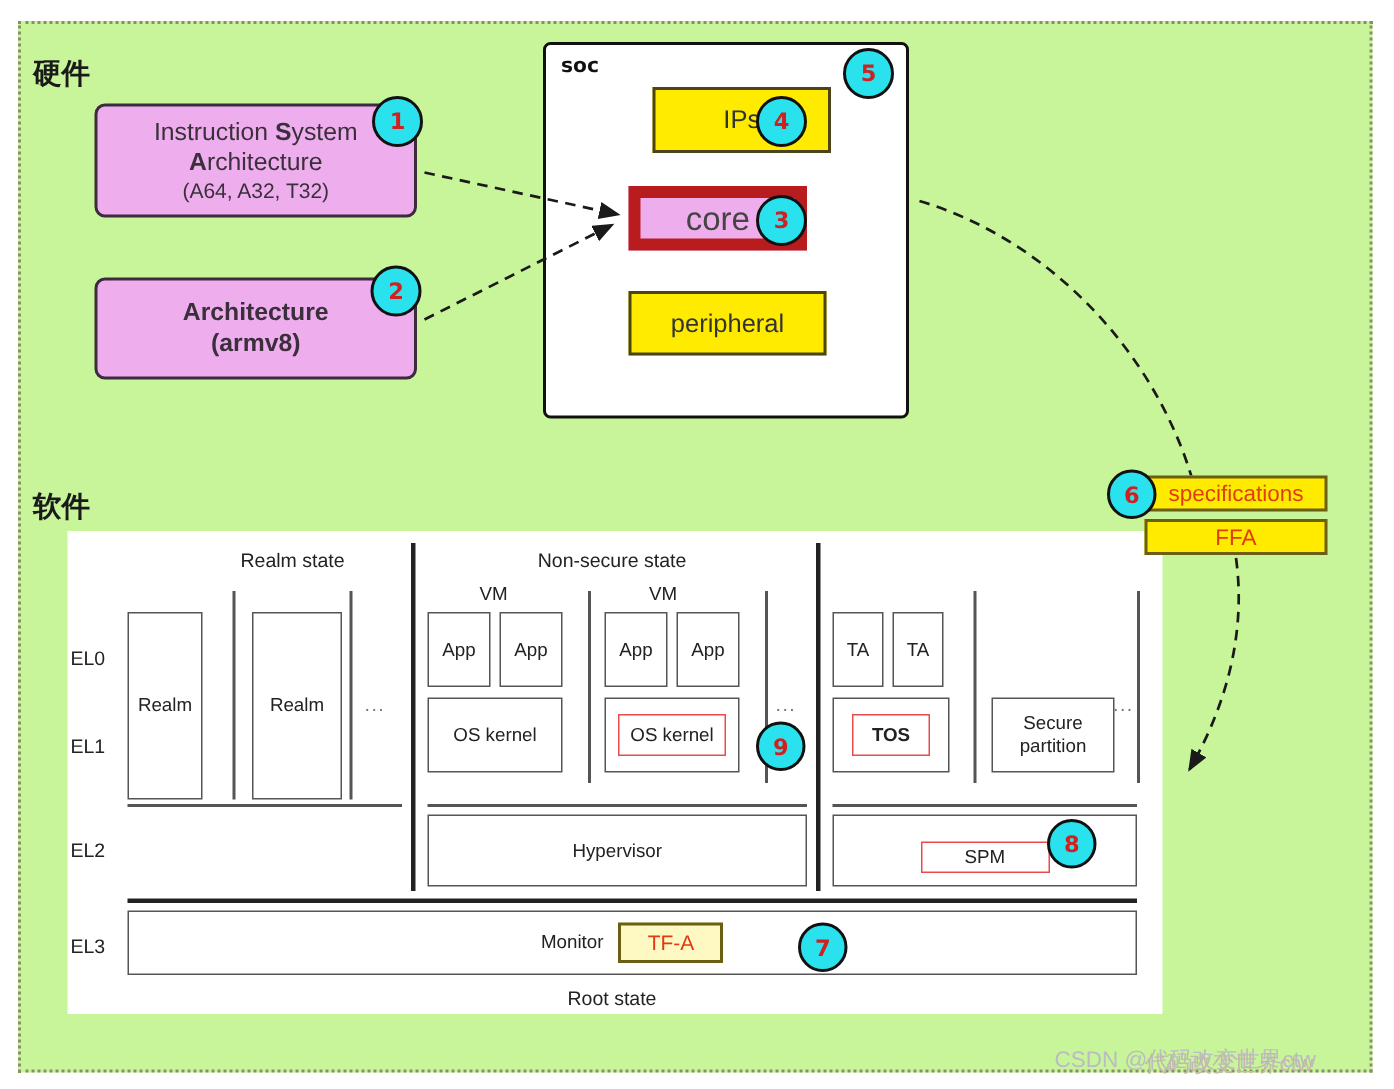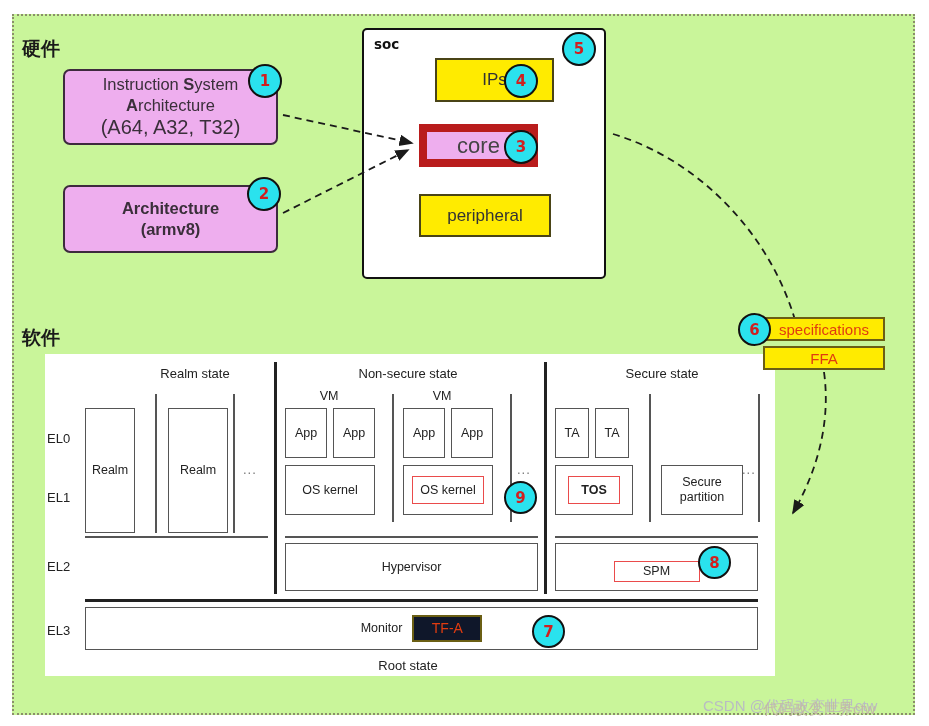--- a/index.html
+++ b/index.html
@@ -12,21 +12,21 @@
 
   .section-label{position:absolute;font-weight:bold;color:#1a1a1a;
     font-family:"DejaVu Sans","Liberation Sans",sans-serif;font-size:19px;}
 
   
   .pink-box{position:absolute;background:#eeaeee;border:2px solid #3d2a3d;
     border-radius:7px;box-sizing:border-box;display:flex;flex-direction:column;
     align-items:center;justify-content:center;color:#3a2f3a;line-height:1.25;}
   .pink-box .l1{font-size:16.5px;}
   .pink-box .l2{font-size:16.5px;}
-  .pink-box .l3{font-size:20px;}
+  .pink-box .l3{font-size:14px;}
   .bld{font-weight:bold;}
 
   
   .soc-box{position:absolute;background:#ffffff;border:2.5px solid #111;
     border-radius:5px;box-sizing:border-box;}
   .soc-title{position:absolute;font-weight:bold;font-size:13.5px;color:#111;
     font-family:"DejaVu Sans","Liberation Sans",sans-serif;}
   .yellow-box{position:absolute;background:#ffeb00;border:2px solid #4a4416;
     box-sizing:border-box;display:flex;align-items:center;justify-content:center;
     font-size:17px;color:#333;}
@@ -108,21 +108,20 @@
   <div class="yellow-box" style="left:419px;top:194px;width:132px;height:43px;">peripheral</div>
 
   <div class="spec-tag" style="left:763px;top:317px;width:122px;height:24px;">specifications</div>
   <div class="spec-tag" style="left:763px;top:346px;width:122px;height:24px;">FFA</div>
   <div class="badge" style="left:738px;top:313px;width:29px;height:29px;">6</div>
 
   <div class="sw-board">
 
     <div class="col-title" style="left:60px;top:12px;width:180px;">Realm state</div>
     <div class="col-title" style="left:243px;top:12px;width:240px;">Non-secure state</div>
-    <div class="col-title" style="left:512px;top:12px;width:210px;">Secure state</div>
 
     <div class="el-label" style="left:2px;top:77px;">EL0</div>
     <div class="el-label" style="left:2px;top:136px;">EL1</div>
     <div class="el-label" style="left:2px;top:205px;">EL2</div>
     <div class="el-label" style="left:2px;top:269px;">EL3</div>
 
     <div class="vline thick" style="left:229px;top:8px;height:180px;"></div>
     <div class="vline thick" style="left:499px;top:8px;height:180px;"></div>
     <div class="vline thick" style="left:229px;top:188px;height:52px;"></div>
     <div class="vline thick" style="left:499px;top:188px;height:52px;"></div>
@@ -173,21 +172,21 @@
 
     <div class="hline" style="left:510px;top:182px;width:203px;"></div>
     <div class="wbox" style="left:510px;top:189px;width:203px;height:48px;">
       <div class="wbox red" style="position:relative;left:0;top:4px;width:86px;height:21px;">SPM</div>
     </div>
 
     <div class="hline thick" style="left:40px;top:245px;width:673px;"></div>
     <div class="wbox" style="left:40px;top:253px;width:673px;height:43px;">
       <span class="inline-lbl" style="position:relative;left:0;top:0;margin-right:10px;">Monitor</span>
       <span style="display:inline-flex;align-items:center;justify-content:center;
-                   background:#0f172a;border:2px solid #6b5f14;color:#e03c10;
+                   background:#fef9c3;border:2px solid #6b5f14;color:#e03c10;
                    width:66px;height:23px;font-size:14px;">TF-A</span>
     </div>
 
     <div class="col-title" style="left:243px;top:304px;width:240px;">Root state</div>
   </div>
 
   <div class="badge" style="left:504px;top:481px;width:29px;height:29px;">9</div>
   <div class="badge" style="left:698px;top:546px;width:29px;height:29px;">8</div>
   <div class="badge" style="left:532px;top:615px;width:29px;height:29px;">7</div>
 

